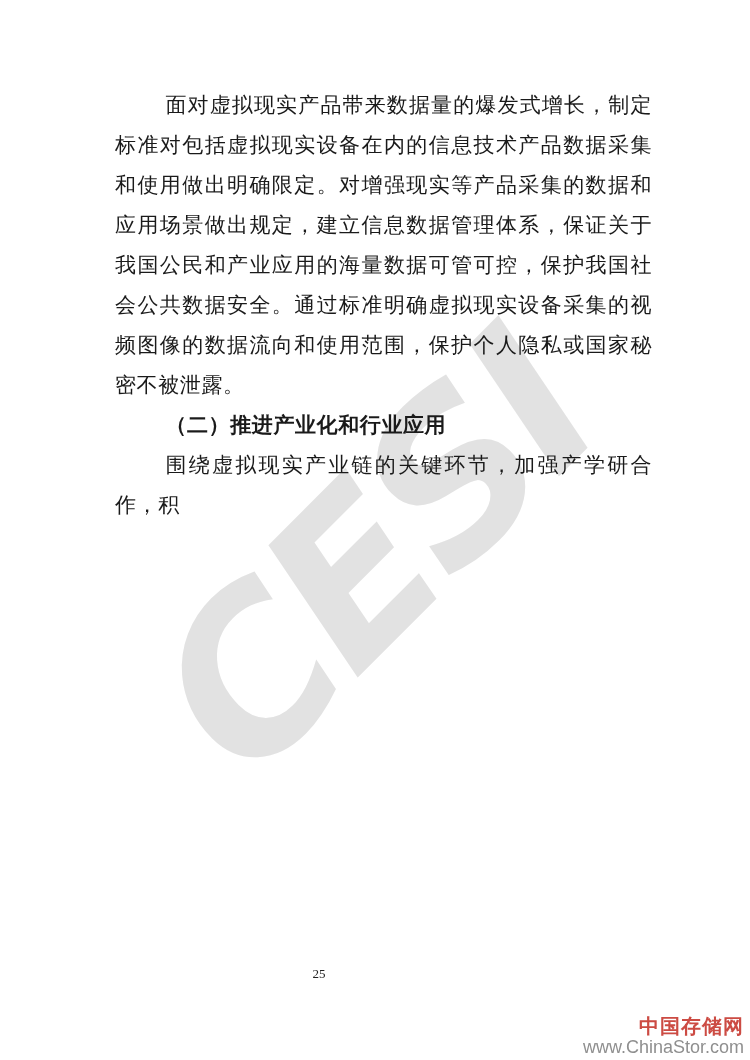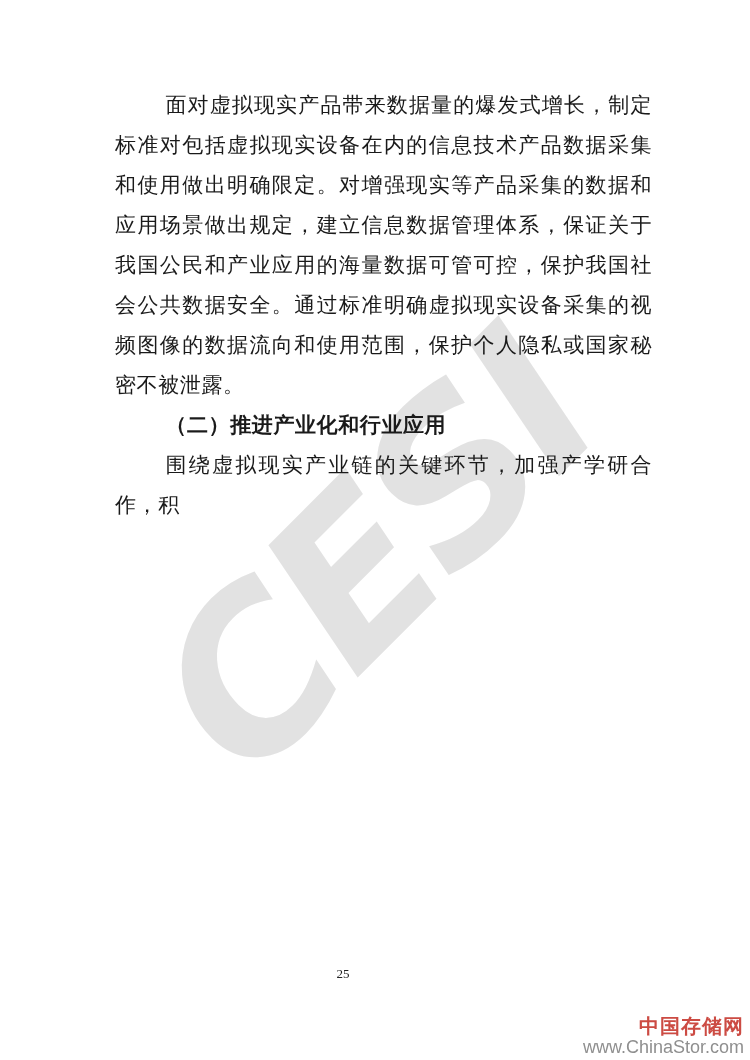--- a/index.html
+++ b/index.html
@@ -53,21 +53,20 @@
   }
   .page-number {
     position: absolute;
     left: 0;
     width: 638px;
     top: 966px;
     text-align: center;
     font-size: 13px;
     color: #222222;
     z-index: 1;
-    margin-left: 24px;
   }
   .site-badge {
     position: absolute;
     right: 6px;
     bottom: 6px;
     text-align: right;
     z-index: 2;
     font-family: "Liberation Sans", sans-serif;
   }
   .site-name {

